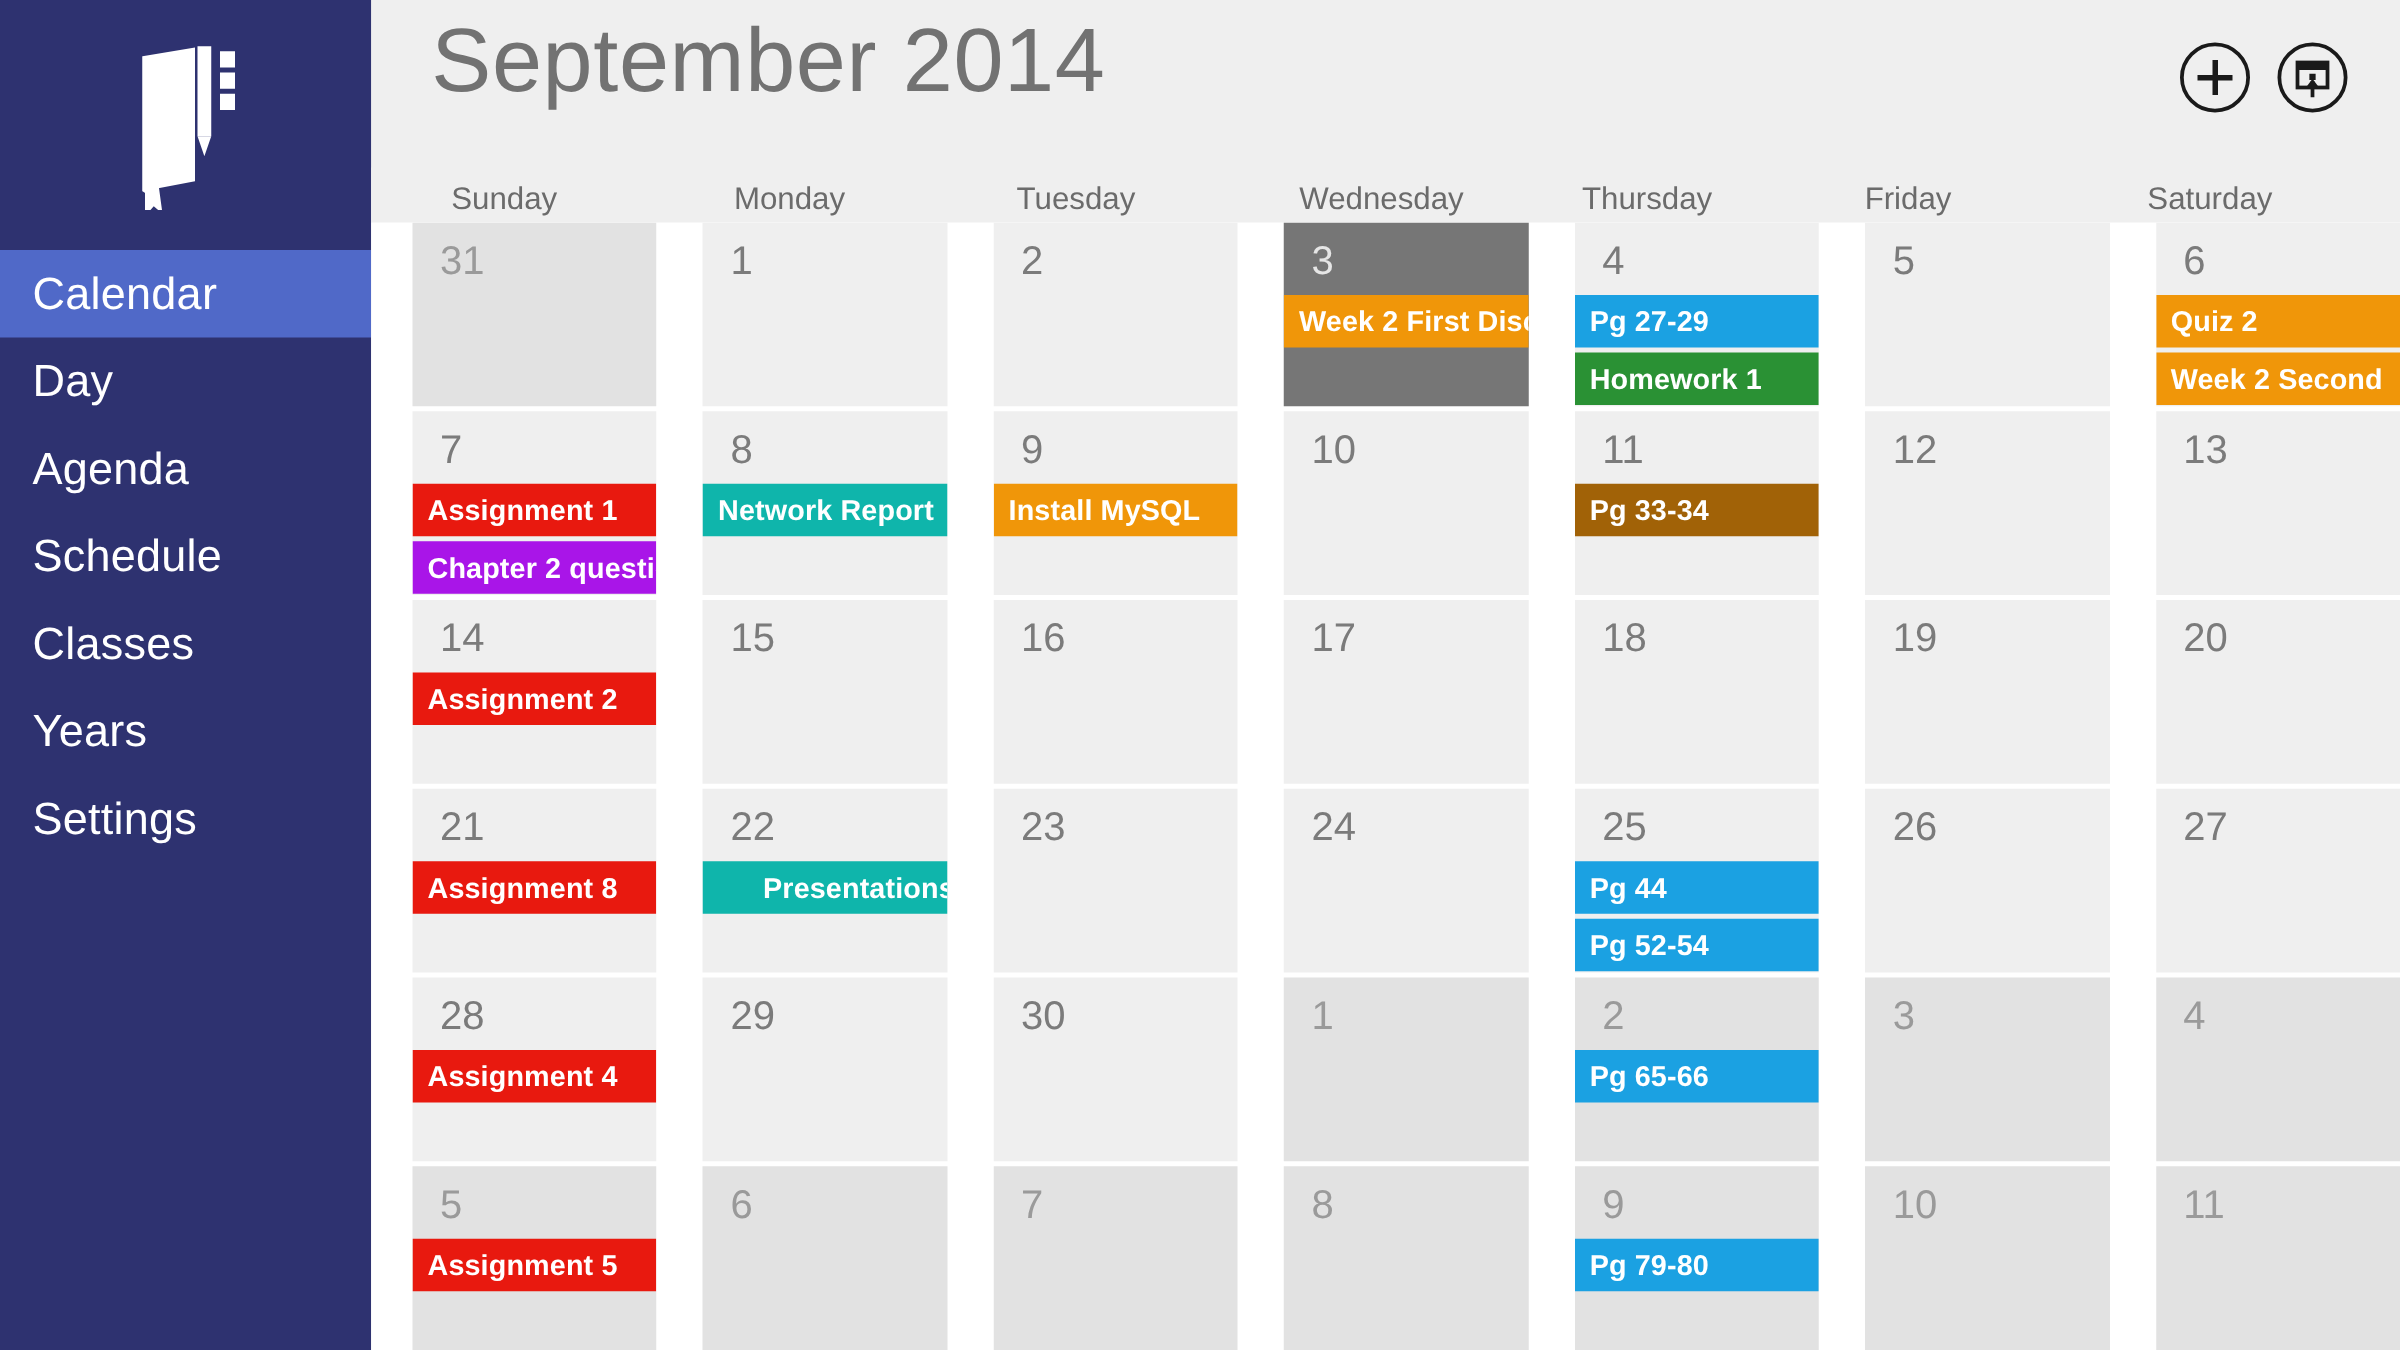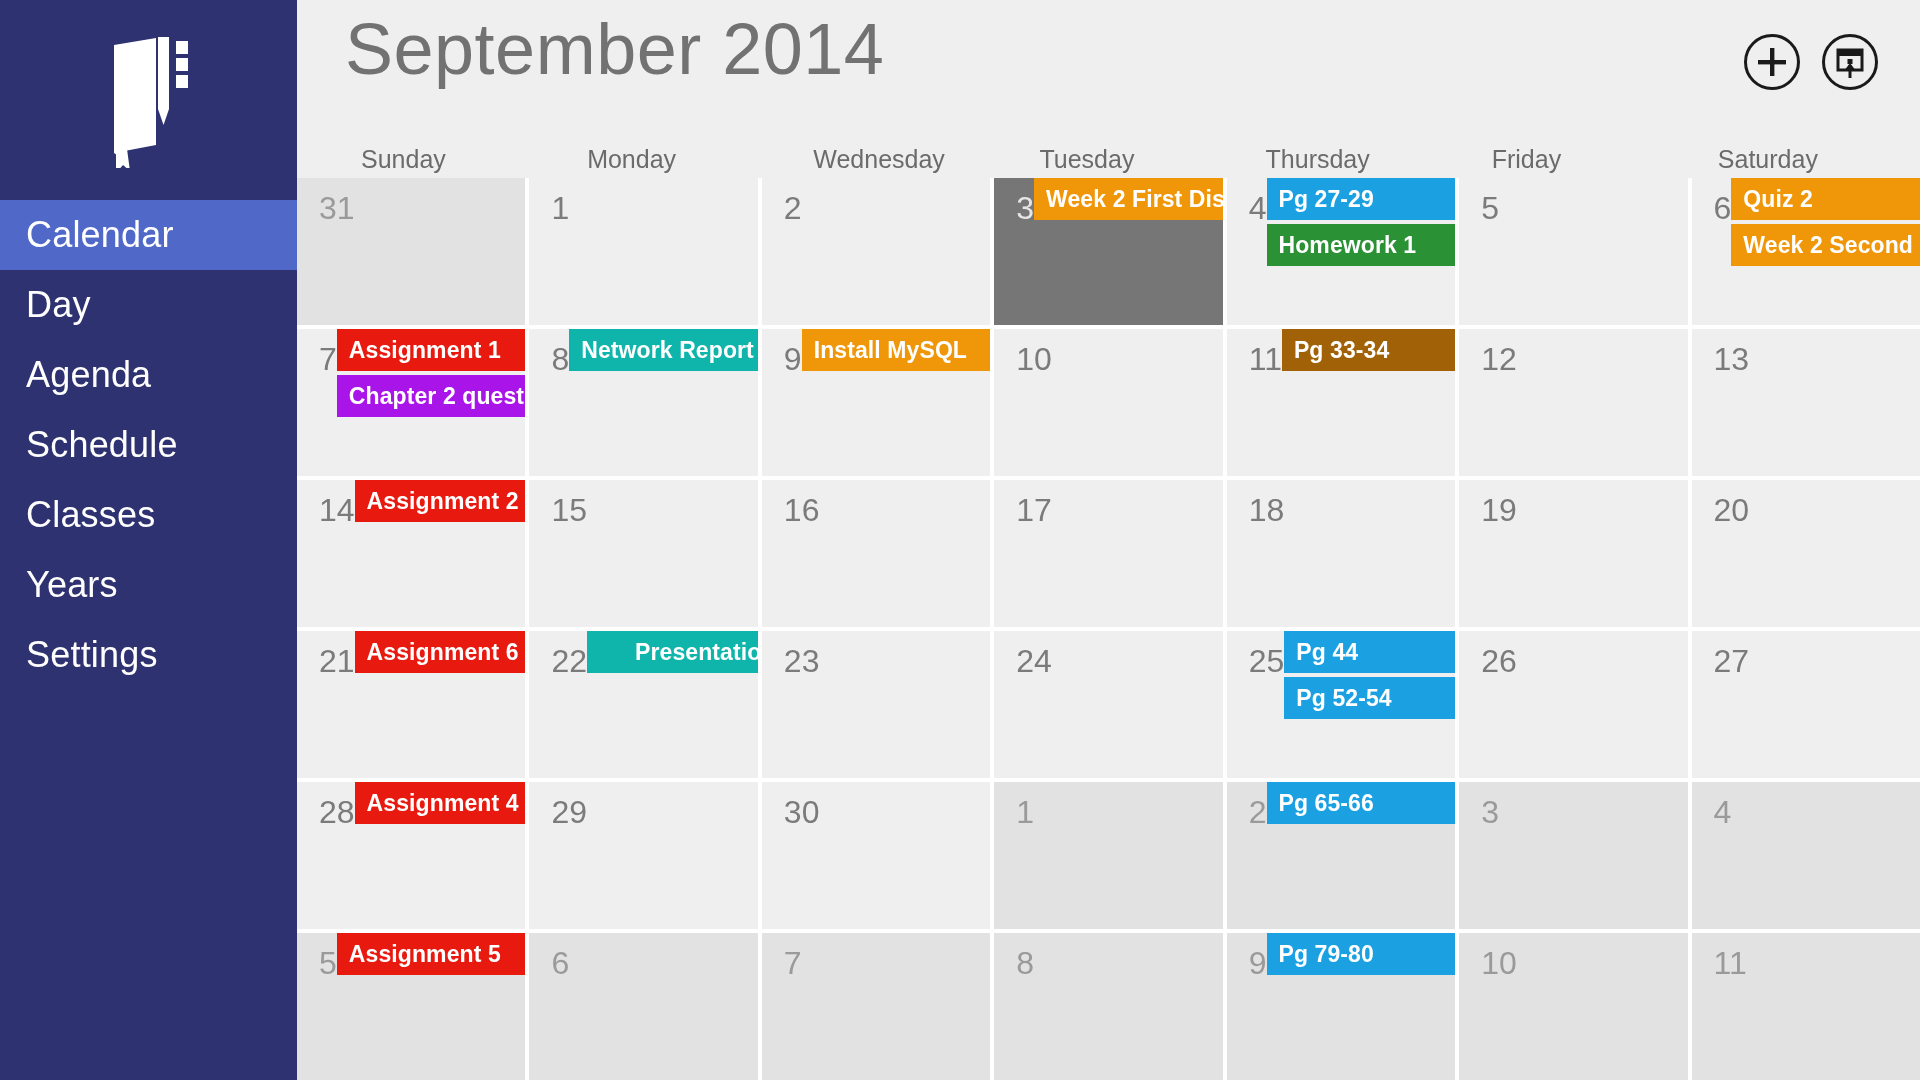--- a/index.html
+++ b/index.html
@@ -116,22 +116,23 @@
     grid-auto-rows: 1fr;
     gap: 4px;
     background: #ffffff;
     overflow: hidden;
   }
   .cell {
     background: #efefef;
     position: relative;
     overflow: hidden;
     display: flex;
-    flex-direction: row;
+    flex-direction: column;
     min-width: 0;
+    margin-left: 33px;
   }
   .cell.other { background: #e2e2e2; }
   .cell.today { background: #767676; }
   .daynum {
     font-size: 32px;
     color: #7b7b7b;
     font-weight: 300;
     padding: 14px 0 0 22px;
     line-height: 1;
     flex: 0 0 auto;
@@ -228,22 +229,22 @@
             <path d="M16 32 L16 19" stroke="#1a1a1a" stroke-width="3" fill="none"></path>
             <path d="M16 17 L22 25 L10 25 Z" fill="#1a1a1a"></path>
           </svg>
         </div>
       </div>
     </div>
 
     <div class="weekdays" id="weekday-row">
         <div class="weekday">Sunday</div>
         <div class="weekday">Monday</div>
+        <div class="weekday">Tuesday</div>
         <div class="weekday">Wednesday</div>
-        <div class="weekday">Tuesday</div>
         <div class="weekday">Thursday</div>
         <div class="weekday">Friday</div>
         <div class="weekday">Saturday</div>
       </div>
 
     <div class="grid" id="calendar-grid">
         <div class="cell other">
           <div class="daynum">31</div>
           <div class="events"></div>
         </div>
@@ -365,21 +366,21 @@
           <div class="events"></div>
         </div>
         <div class="cell">
           <div class="daynum">20</div>
           <div class="events"></div>
         </div>
         <div class="cell">
           <div class="daynum">21</div>
           <div class="events">
             <div class="event" style="background: rgb(232, 25, 15);">
-              <span>Assignment 6</span>
+              <span>Assignment 8</span>
             </div>
           </div>
         </div>
         <div class="cell">
           <div class="daynum">22</div>
           <div class="events">
             <div class="event" style="background: rgb(15, 181, 171); padding-left: 48px;">
               <span>Presentations</span>
             </div>
           </div>

